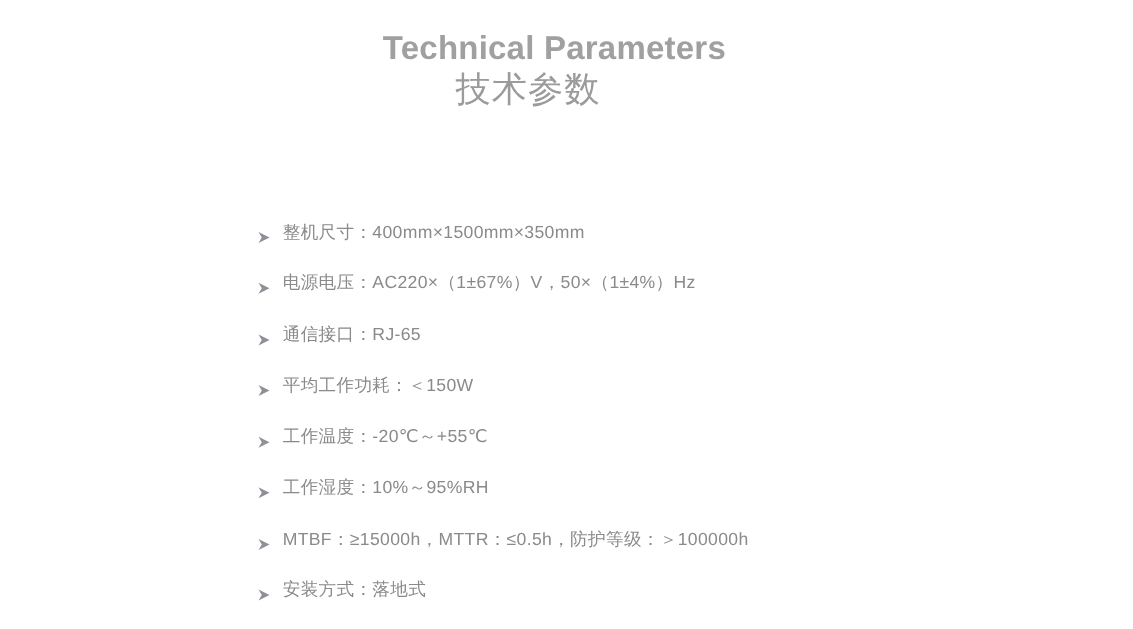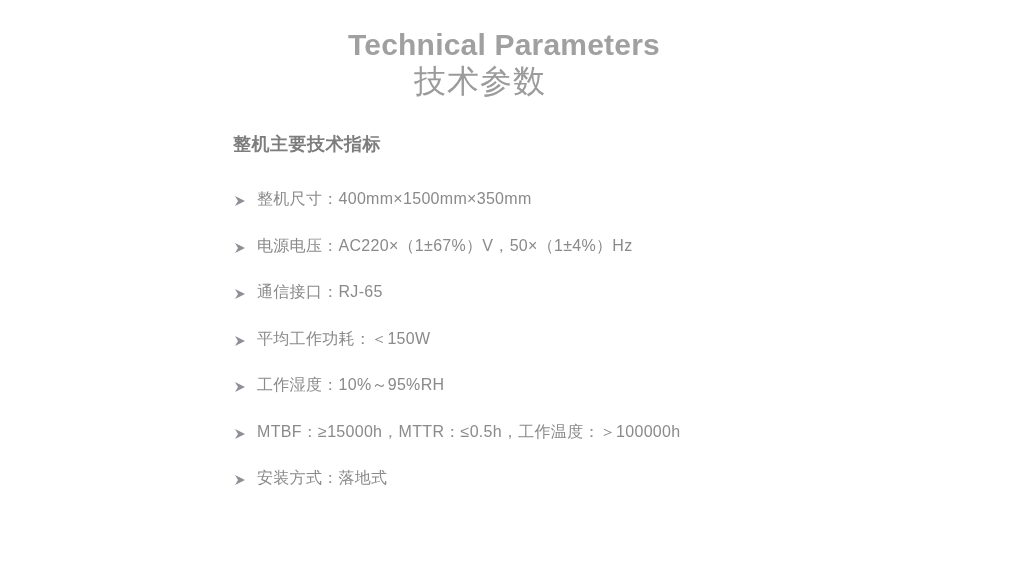--- a/index.html
+++ b/index.html
@@ -65,21 +65,21 @@
   .spec-list {
     position: absolute;
     left: 233px;
     top: 176px;
     width: 760px;
   }
   .spec-item {
     position: relative;
     height: 46.5px;
     display: flex;
-    align-items: center;
+    align-items: flex-end;
     white-space: nowrap;
   }
   .bullet-icon {
     flex: 0 0 auto;
     width: 24px;
     display: block;
     padding-top: 4px;
   }
   .bullet-icon svg {
     display: block;
@@ -96,21 +96,20 @@
 </head>
 <body>
 
 <div class="page">
 
   <div class="title-block">
     <div class="title-en">Technical Parameters</div>
     <div class="title-cn">技术参数</div>
   </div>
 
-  <div class="section-heading">整机主要技术指标</div>
 
   <div class="spec-list">
 
     <div class="spec-item">
       <span class="bullet-icon">
         <svg width="14" height="14" viewBox="0 0 14 14" aria-hidden="true">
             <path d="M2 2 L12 7 L2 12 L5 7 Z" fill="#8f8f97"></path>
           </svg>
       </span>
       <span class="spec-text">整机尺寸：400mm×1500mm×350mm</span>
@@ -137,37 +136,45 @@
 
     <div class="spec-item">
       <span class="bullet-icon">
         <svg width="14" height="14" viewBox="0 0 14 14" aria-hidden="true">
             <path d="M2 2 L12 7 L2 12 L5 7 Z" fill="#8f8f97"></path>
           </svg>
       </span>
       <span class="spec-text">平均工作功耗：＜150W</span>
     </div>
 
+    <div class="spec-item">
+      <span class="bullet-icon">
+        <svg width="14" height="14" viewBox="0 0 14 14" aria-hidden="true">
+            <path d="M2 2 L12 7 L2 12 L5 7 Z" fill="#8f8f97"></path>
+          </svg>
+      </span>
+      <span class="spec-text">工作温度：-20℃～+55℃</span>
+    </div>
 
     <div class="spec-item">
       <span class="bullet-icon">
         <svg width="14" height="14" viewBox="0 0 14 14" aria-hidden="true">
             <path d="M2 2 L12 7 L2 12 L5 7 Z" fill="#8f8f97"></path>
           </svg>
       </span>
       <span class="spec-text">工作湿度：10%～95%RH</span>
     </div>
 
     <div class="spec-item">
       <span class="bullet-icon">
         <svg width="14" height="14" viewBox="0 0 14 14" aria-hidden="true">
             <path d="M2 2 L12 7 L2 12 L5 7 Z" fill="#8f8f97"></path>
           </svg>
       </span>
-      <span class="spec-text">MTBF：≥15000h，MTTR：≤0.5h，工作温度：＞100000h</span>
+      <span class="spec-text">MTBF：≥15000h，MTTR：≤0.5h，防护等级：＞100000h</span>
     </div>
 
     <div class="spec-item">
       <span class="bullet-icon">
         <svg width="14" height="14" viewBox="0 0 14 14" aria-hidden="true">
             <path d="M2 2 L12 7 L2 12 L5 7 Z" fill="#8f8f97"></path>
           </svg>
       </span>
       <span class="spec-text">安装方式：落地式</span>
     </div>

